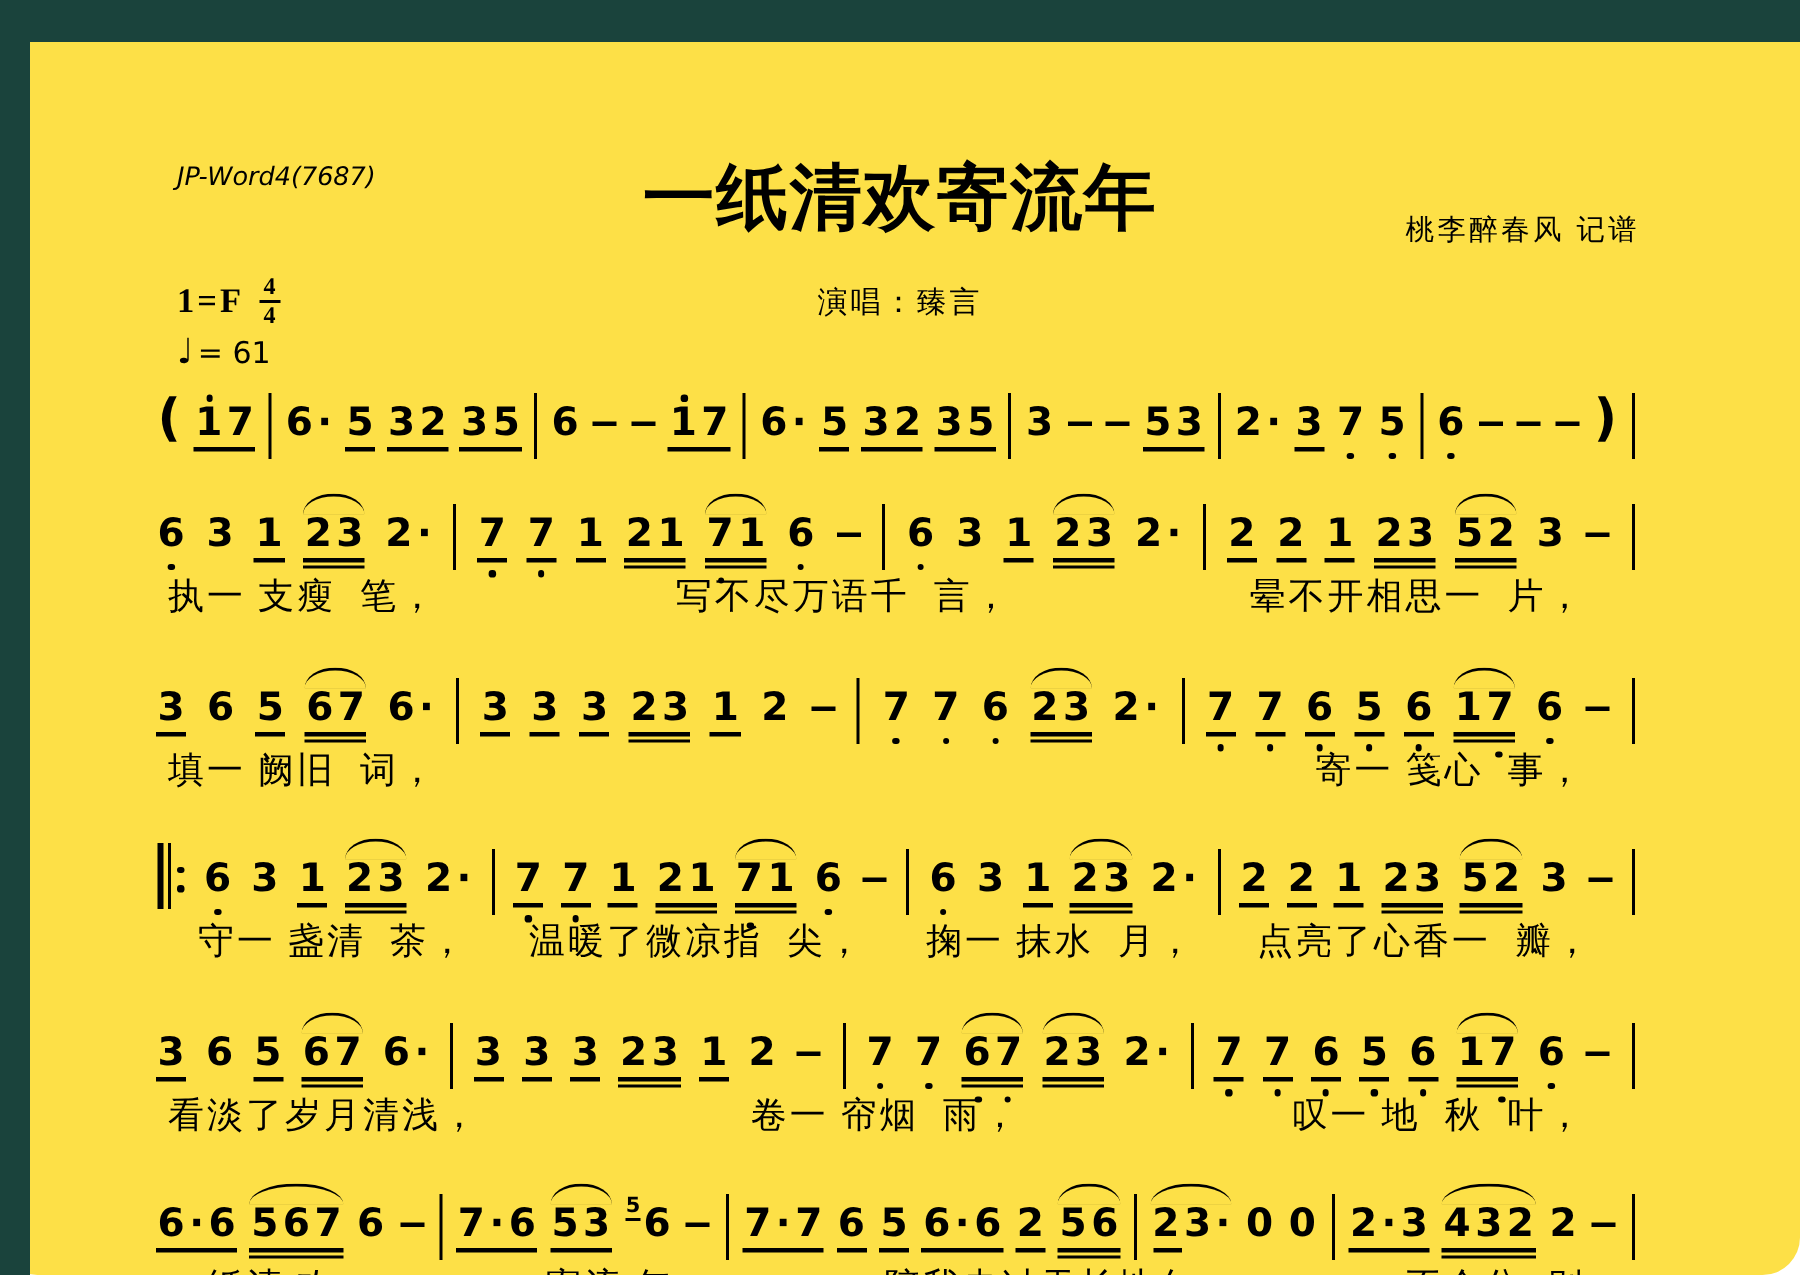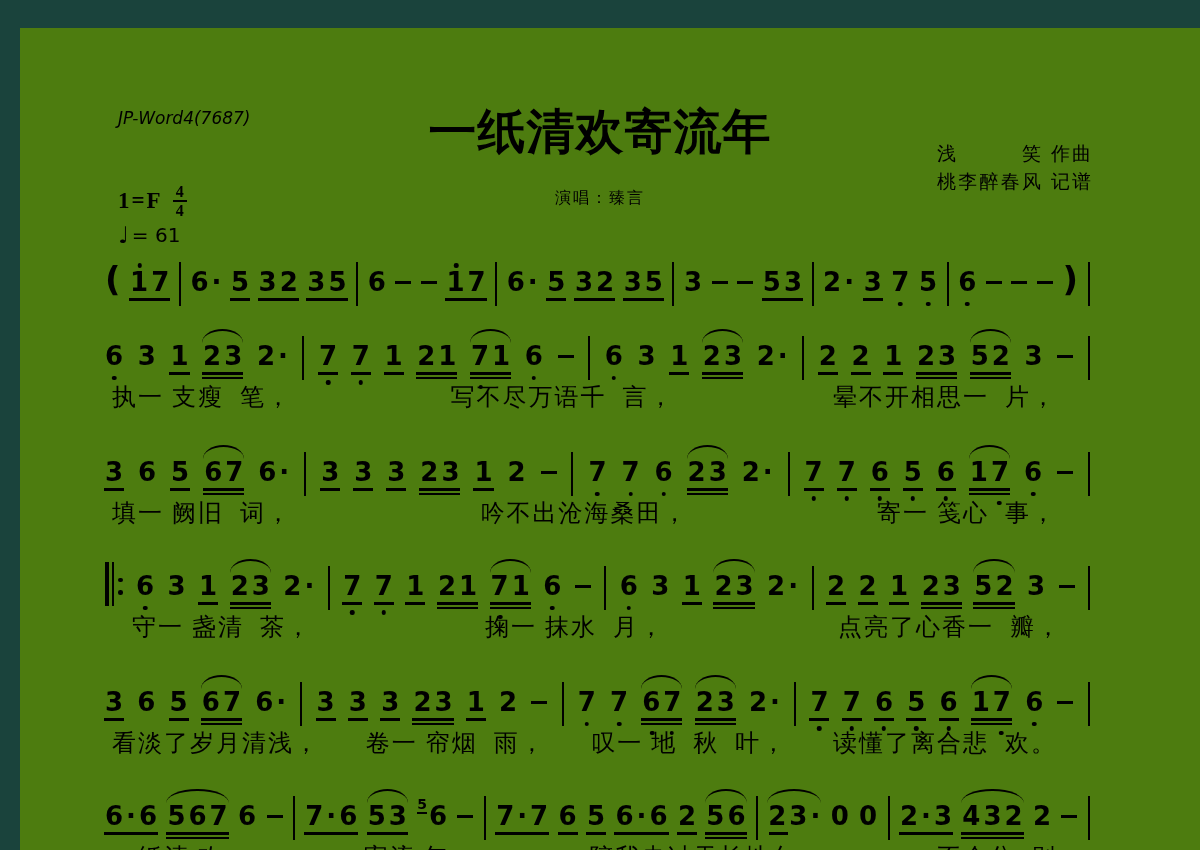--- a/index.html
+++ b/index.html
@@ -1,27 +1,27 @@
 <!DOCTYPE html>
 <html><head>
 <meta charset="utf-8">
 <style>
   html,body{margin:0;padding:0;}
   body{width:1200px;height:850px;overflow:hidden;background:#ffffff;position:relative;
        font-family:"DejaVu Sans",sans-serif;color:#000;}
-  .page{position:absolute;inset:0;background:#4d7c0f;}
+  .page{position:absolute;inset:0;background:#fde047;border-radius:25px;}
   .bar-top{position:absolute;top:0;left:0;width:1200px;height:28px;background:#1a433c;}
   .bar-left{position:absolute;top:0;left:0;width:20px;height:850px;background:#1a433c;}
 
   .watermark{position:absolute;left:118px;top:108px;font-size:17px;font-style:italic;
              font-family:"DejaVu Sans",sans-serif;}
   .title{position:absolute;left:0;top:100px;width:1200px;text-align:center;margin:0;
          font-size:48px;font-weight:900;font-family:"DejaVu Serif","Liberation Serif",serif;
          letter-spacing:1px;}
-  .singer{position:absolute;left:0;top:188px;width:1200px;text-align:center;font-size:16px;
+  .singer{position:absolute;left:0;top:188px;width:1200px;text-align:center;font-size:20px;
           font-family:"Liberation Serif","DejaVu Serif",serif;letter-spacing:2px;}
   .credits{position:absolute;right:107px;top:140px;font-size:19px;line-height:28px;
            font-family:"Liberation Serif","DejaVu Serif",serif;text-align:right;}
   .credit{white-space:nowrap;}
   .cname{display:inline-block;width:104px;text-align:justify;text-align-last:justify;}
   .crole{margin-left:10px;letter-spacing:2px;}
 
   .keysig{position:absolute;left:118px;top:184px;display:flex;align-items:center;
           font-weight:bold;font-size:23px;font-family:"Liberation Serif","DejaVu Serif",serif;}
   .keysig .kp{letter-spacing:2px;}
@@ -63,23 +63,20 @@
 <div class="page">
   <div class="bar-top" style="background: rgb(26, 67, 60);"></div>
   <div class="bar-left" style="background: rgb(26, 67, 60);"></div>
 
   <div class="watermark">JP-Word4(7687)</div>
   <h1 class="title">一纸清欢寄流年</h1>
   <div class="singer">演唱：臻言</div>
 
   <div class="credits">
     <div class="credit">
-      <span class="cname">浅笑</span><span class="crole">作曲</span>
-    </div>
-    <div class="credit">
       <span class="cname">桃李醉春风</span><span class="crole">记谱</span>
     </div>
   </div>
 
   <div class="keysig">
     <span class="kp">1=</span>
     <span class="kp">F</span>
     <span class="mfrac">
       <span class="mt">4</span>
       <span class="mb">4</span>
@@ -392,21 +389,20 @@
         </div>
         <div class="note">
           <div class="dg">6</div>
           <div class="odot" style="bottom: -9px; left: 50%;"></div>
         </div>
         <div class="dash"></div>
         <div class="bl"></div>
       </div>
       <div class="lrow" style="top: 497px; left: 112px; width: 945px;">
         <div class="lseg">填一 阙旧  词，</div>
-        <div class="lseg">吟不出沧海桑田，</div>
         <div class="lseg">寄一 笺心  事，</div>
       </div>
       <div class="nrow" style="top: 571px; left: 105px; width: 985px;">
         <div class="rep">
           <div class="rthick"></div>
           <div class="rthin"></div>
           <div class="rdots">
             <i></i>
             <i></i>
           </div>
@@ -509,20 +505,21 @@
           <div class="ul" style="bottom: -8px;"></div>
         </div>
         <div class="note">
           <div class="dg">3</div>
         </div>
         <div class="dash"></div>
         <div class="bl"></div>
       </div>
       <div class="lrow" style="top: 611px; left: 132px; width: 930px;">
         <div class="lseg">守一 盏清  茶，</div>
+        <div class="lseg">温暖了微凉指  尖，</div>
         <div class="lseg">掬一 抹水  月，</div>
         <div class="lseg">点亮了心香一  瓣，</div>
       </div>
       <div class="nrow" style="top: 687px; left: 105px; width: 985px;">
         <div class="note">
           <div class="dg">3</div>
           <div class="ul" style="bottom: -3.5px;"></div>
         </div>
         <div class="note">
           <div class="dg">6</div>
@@ -629,21 +626,20 @@
           <div class="dg">6</div>
           <div class="odot" style="bottom: -9px; left: 50%;"></div>
         </div>
         <div class="dash"></div>
         <div class="bl"></div>
       </div>
       <div class="lrow" style="top: 727px; left: 112px; width: 945px;">
         <div class="lseg">看淡了岁月清浅，</div>
         <div class="lseg">卷一 帘烟  雨，</div>
         <div class="lseg">叹一 地  秋  叶，</div>
-        <div class="lseg">读懂了离合悲  欢。</div>
       </div>
       <div class="nrow" style="top: 801px; left: 105px; width: 985px;">
         <div class="note">
           <div class="dg">6·6</div>
           <div class="ul" style="bottom: -3.5px;"></div>
         </div>
         <div class="note">
           <div class="dg">567</div>
           <div class="arc"></div>
           <div class="ul" style="bottom: -3.5px;"></div>

